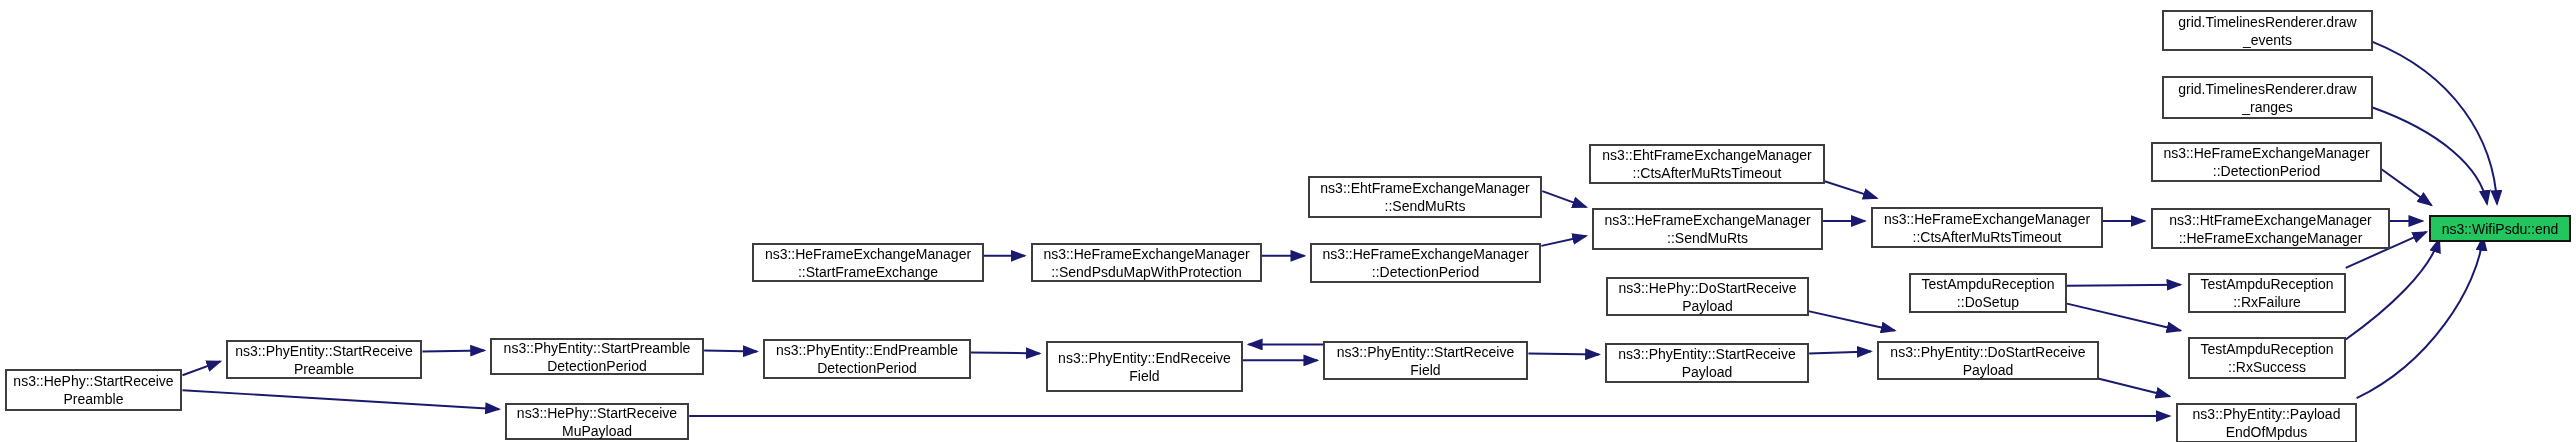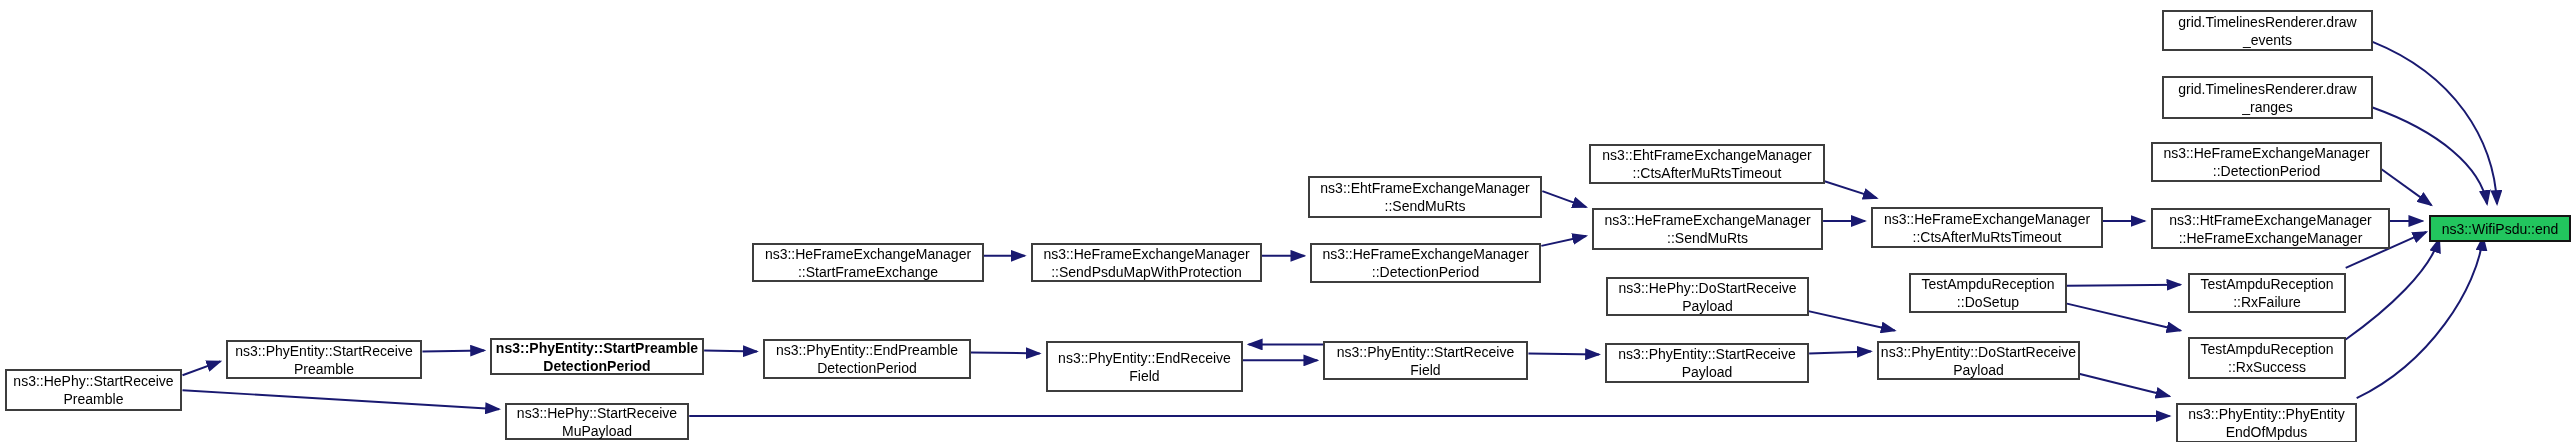--- a/index.html
+++ b/index.html
@@ -91,21 +91,21 @@
   </svg>
   <div id="node-layer">
       <div class="graph-node" style="left: 5px; top: 362px; width: 177px; height: 42px;">
         <span class="node-line">ns3::HePhy::StartReceive</span>
         <span class="node-line">Preamble</span>
       </div>
       <div class="graph-node" style="left: 226px; top: 333px; width: 196px; height: 39px;">
         <span class="node-line">ns3::PhyEntity::StartReceive</span>
         <span class="node-line">Preamble</span>
       </div>
-      <div class="graph-node" style="left: 490px; top: 331px; width: 214px; height: 37px; font-weight: bold;">
+      <div class="graph-node" style="left: 490px; top: 331px; width: 214px; height: 37px;">
         <span class="node-line">ns3::PhyEntity::StartPreamble</span>
         <span class="node-line">DetectionPeriod</span>
       </div>
       <div class="graph-node" style="left: 505px; top: 396px; width: 184px; height: 37px;">
         <span class="node-line">ns3::HePhy::StartReceive</span>
         <span class="node-line">MuPayload</span>
       </div>
       <div class="graph-node" style="left: 752px; top: 236px; width: 232px; height: 39px;">
         <span class="node-line">ns3::HeFrameExchangeManager</span>
         <span class="node-line">::StartFrameExchange</span>
@@ -151,21 +151,21 @@
         <span class="node-line">Payload</span>
       </div>
       <div class="graph-node" style="left: 1871px; top: 200px; width: 232px; height: 41px;">
         <span class="node-line">ns3::HeFrameExchangeManager</span>
         <span class="node-line">::CtsAfterMuRtsTimeout</span>
       </div>
       <div class="graph-node" style="left: 1909px; top: 266px; width: 158px; height: 40px;">
         <span class="node-line">TestAmpduReception</span>
         <span class="node-line">::DoSetup</span>
       </div>
-      <div class="graph-node" style="left: 1877px; top: 334px; width: 203px; height: 39px;">
+      <div class="graph-node" style="left: 1877px; top: 334px; width: 222px; height: 39px;">
         <span class="node-line">ns3::PhyEntity::DoStartReceive</span>
         <span class="node-line">Payload</span>
       </div>
       <div class="graph-node" style="left: 2162px; top: 3px; width: 211px; height: 41px;">
         <span class="node-line">grid.TimelinesRenderer.draw</span>
         <span class="node-line">_events</span>
       </div>
       <div class="graph-node" style="left: 2162px; top: 69px; width: 211px; height: 43px;">
         <span class="node-line">grid.TimelinesRenderer.draw</span>
         <span class="node-line">_ranges</span>
@@ -180,21 +180,21 @@
       </div>
       <div class="graph-node" style="left: 2188px; top: 266px; width: 158px; height: 40px;">
         <span class="node-line">TestAmpduReception</span>
         <span class="node-line">::RxFailure</span>
       </div>
       <div class="graph-node" style="left: 2188px; top: 330px; width: 158px; height: 42px;">
         <span class="node-line">TestAmpduReception</span>
         <span class="node-line">::RxSuccess</span>
       </div>
       <div class="graph-node" style="left: 2176px; top: 396px; width: 181px; height: 40px;">
-        <span class="node-line">ns3::PhyEntity::PhyEntity</span>
+        <span class="node-line">ns3::PhyEntity::Payload</span>
         <span class="node-line">EndOfMpdus</span>
       </div>
       <div class="graph-node highlighted" style="left: 2429px; top: 208px; width: 142px; height: 27px;">
         <span class="node-line">ns3::WifiPsdu::end</span>
       </div>
     </div>
 </div>
 
 
 </body></html>

